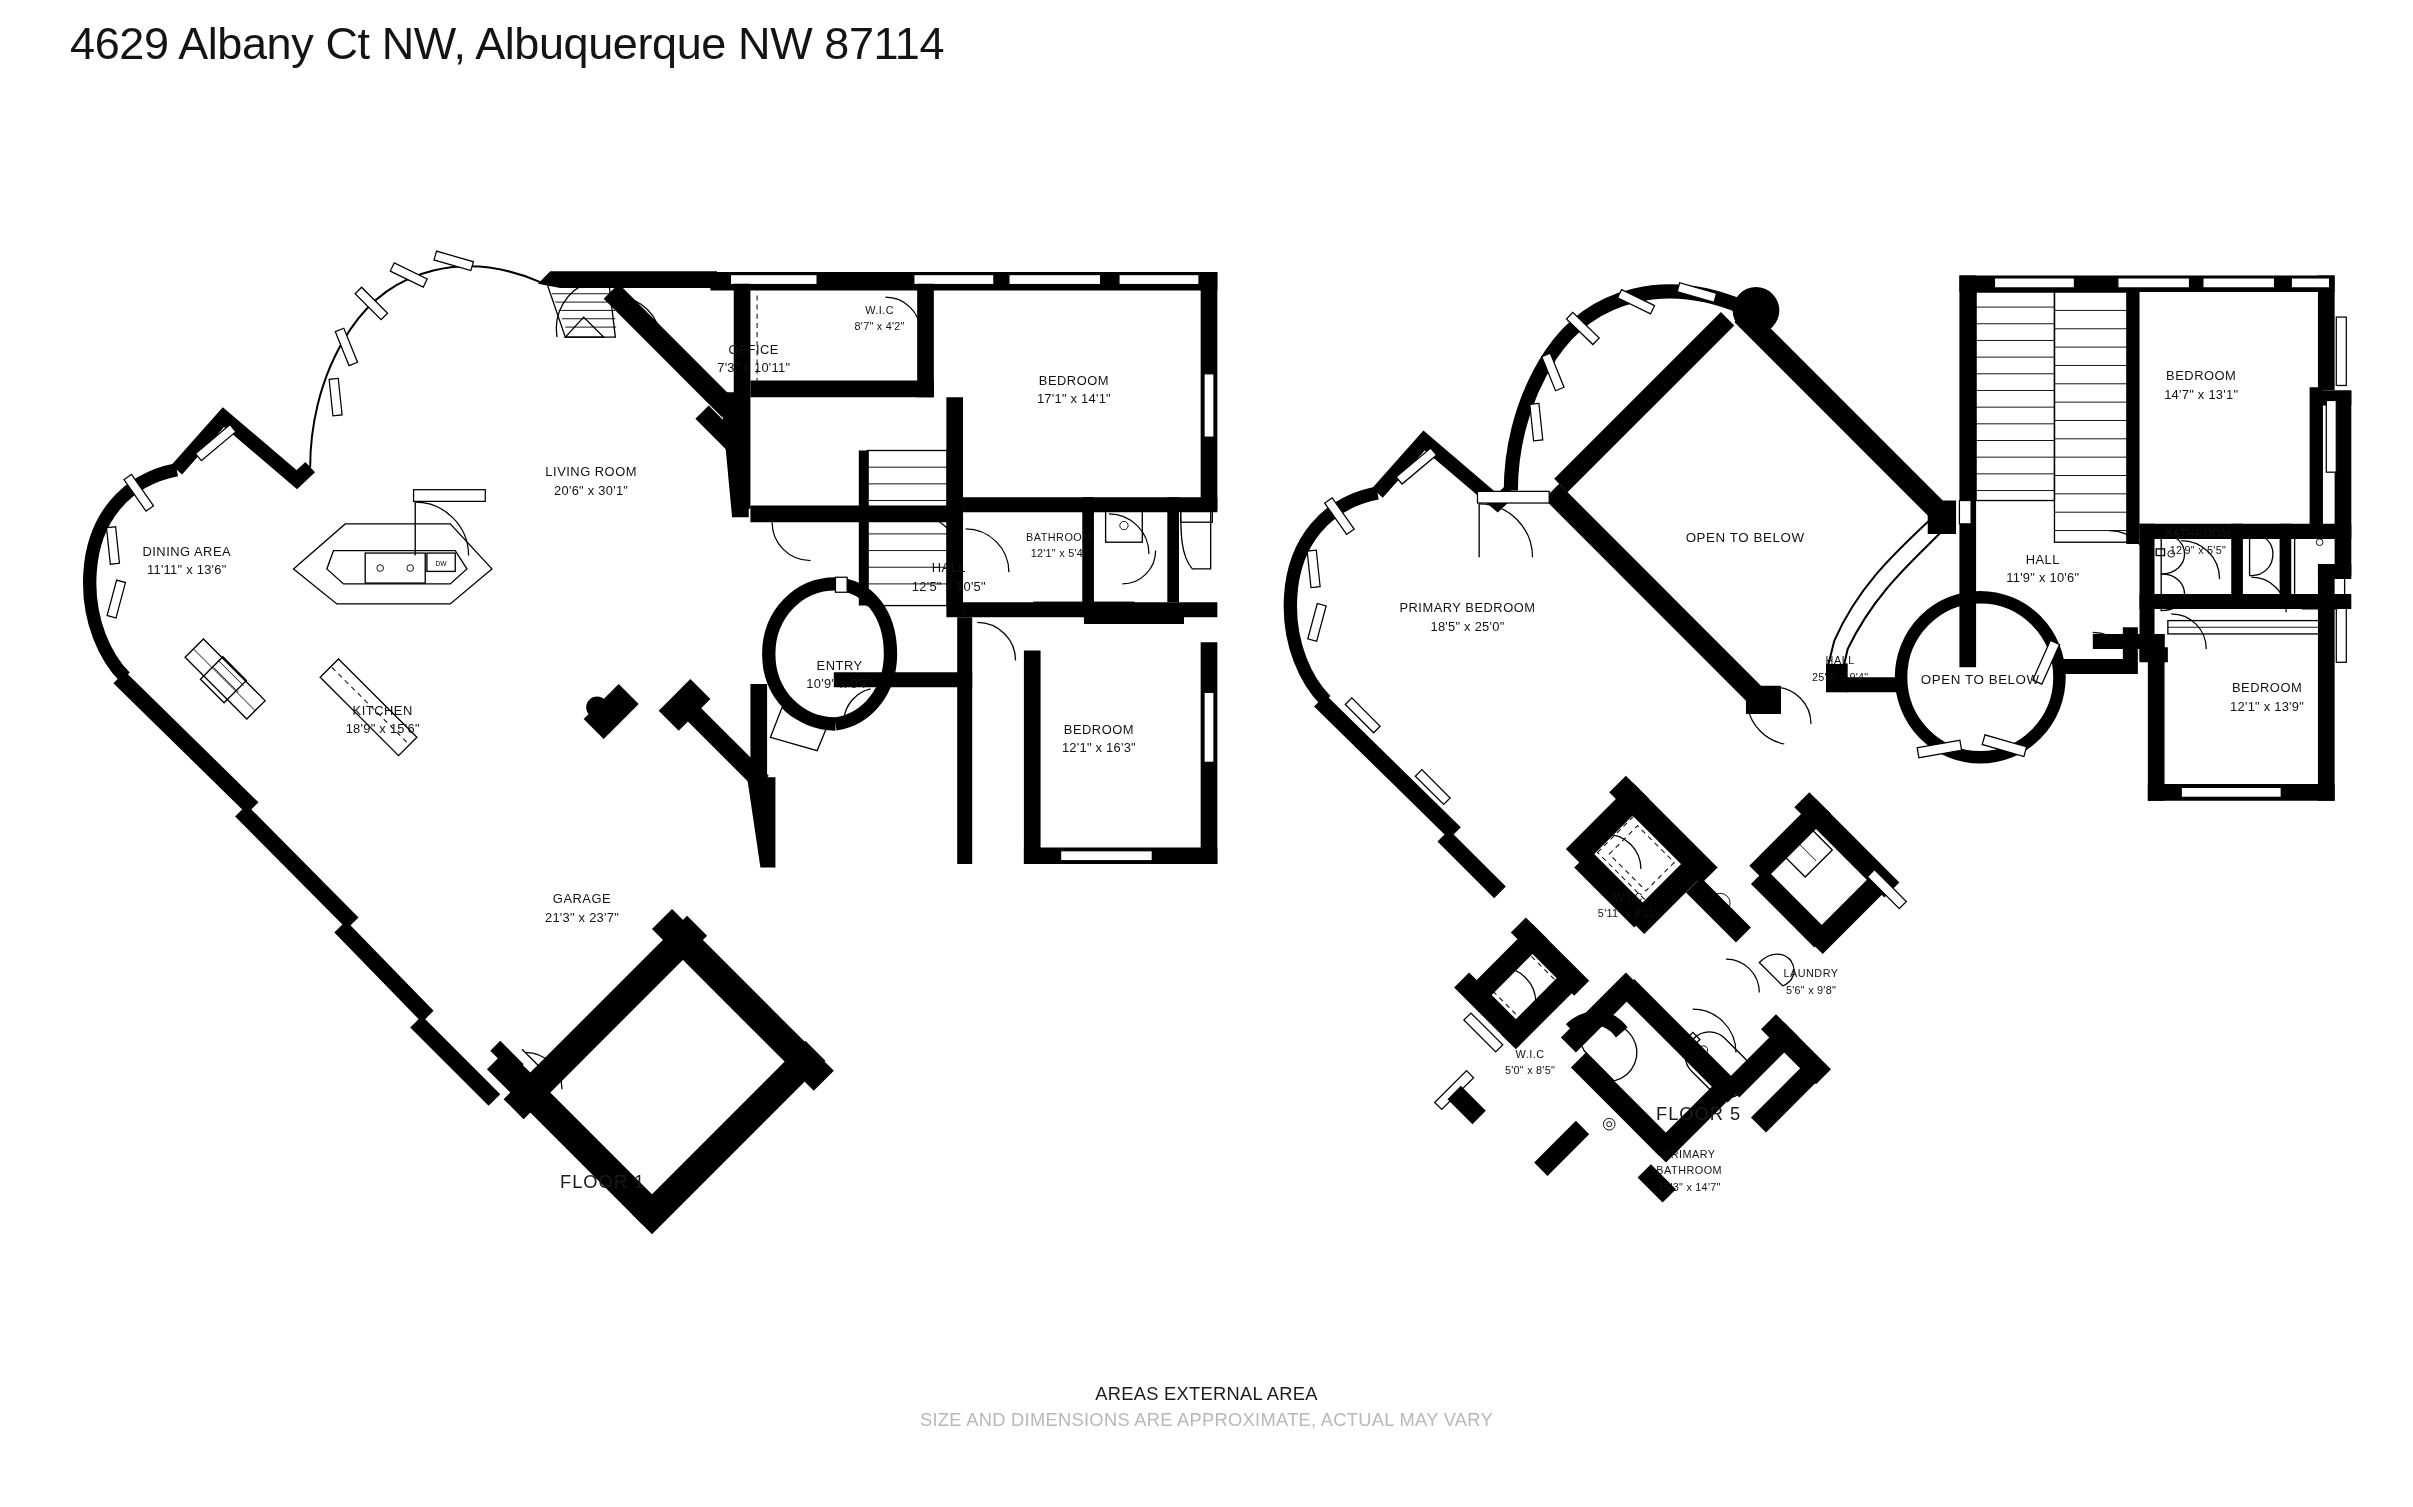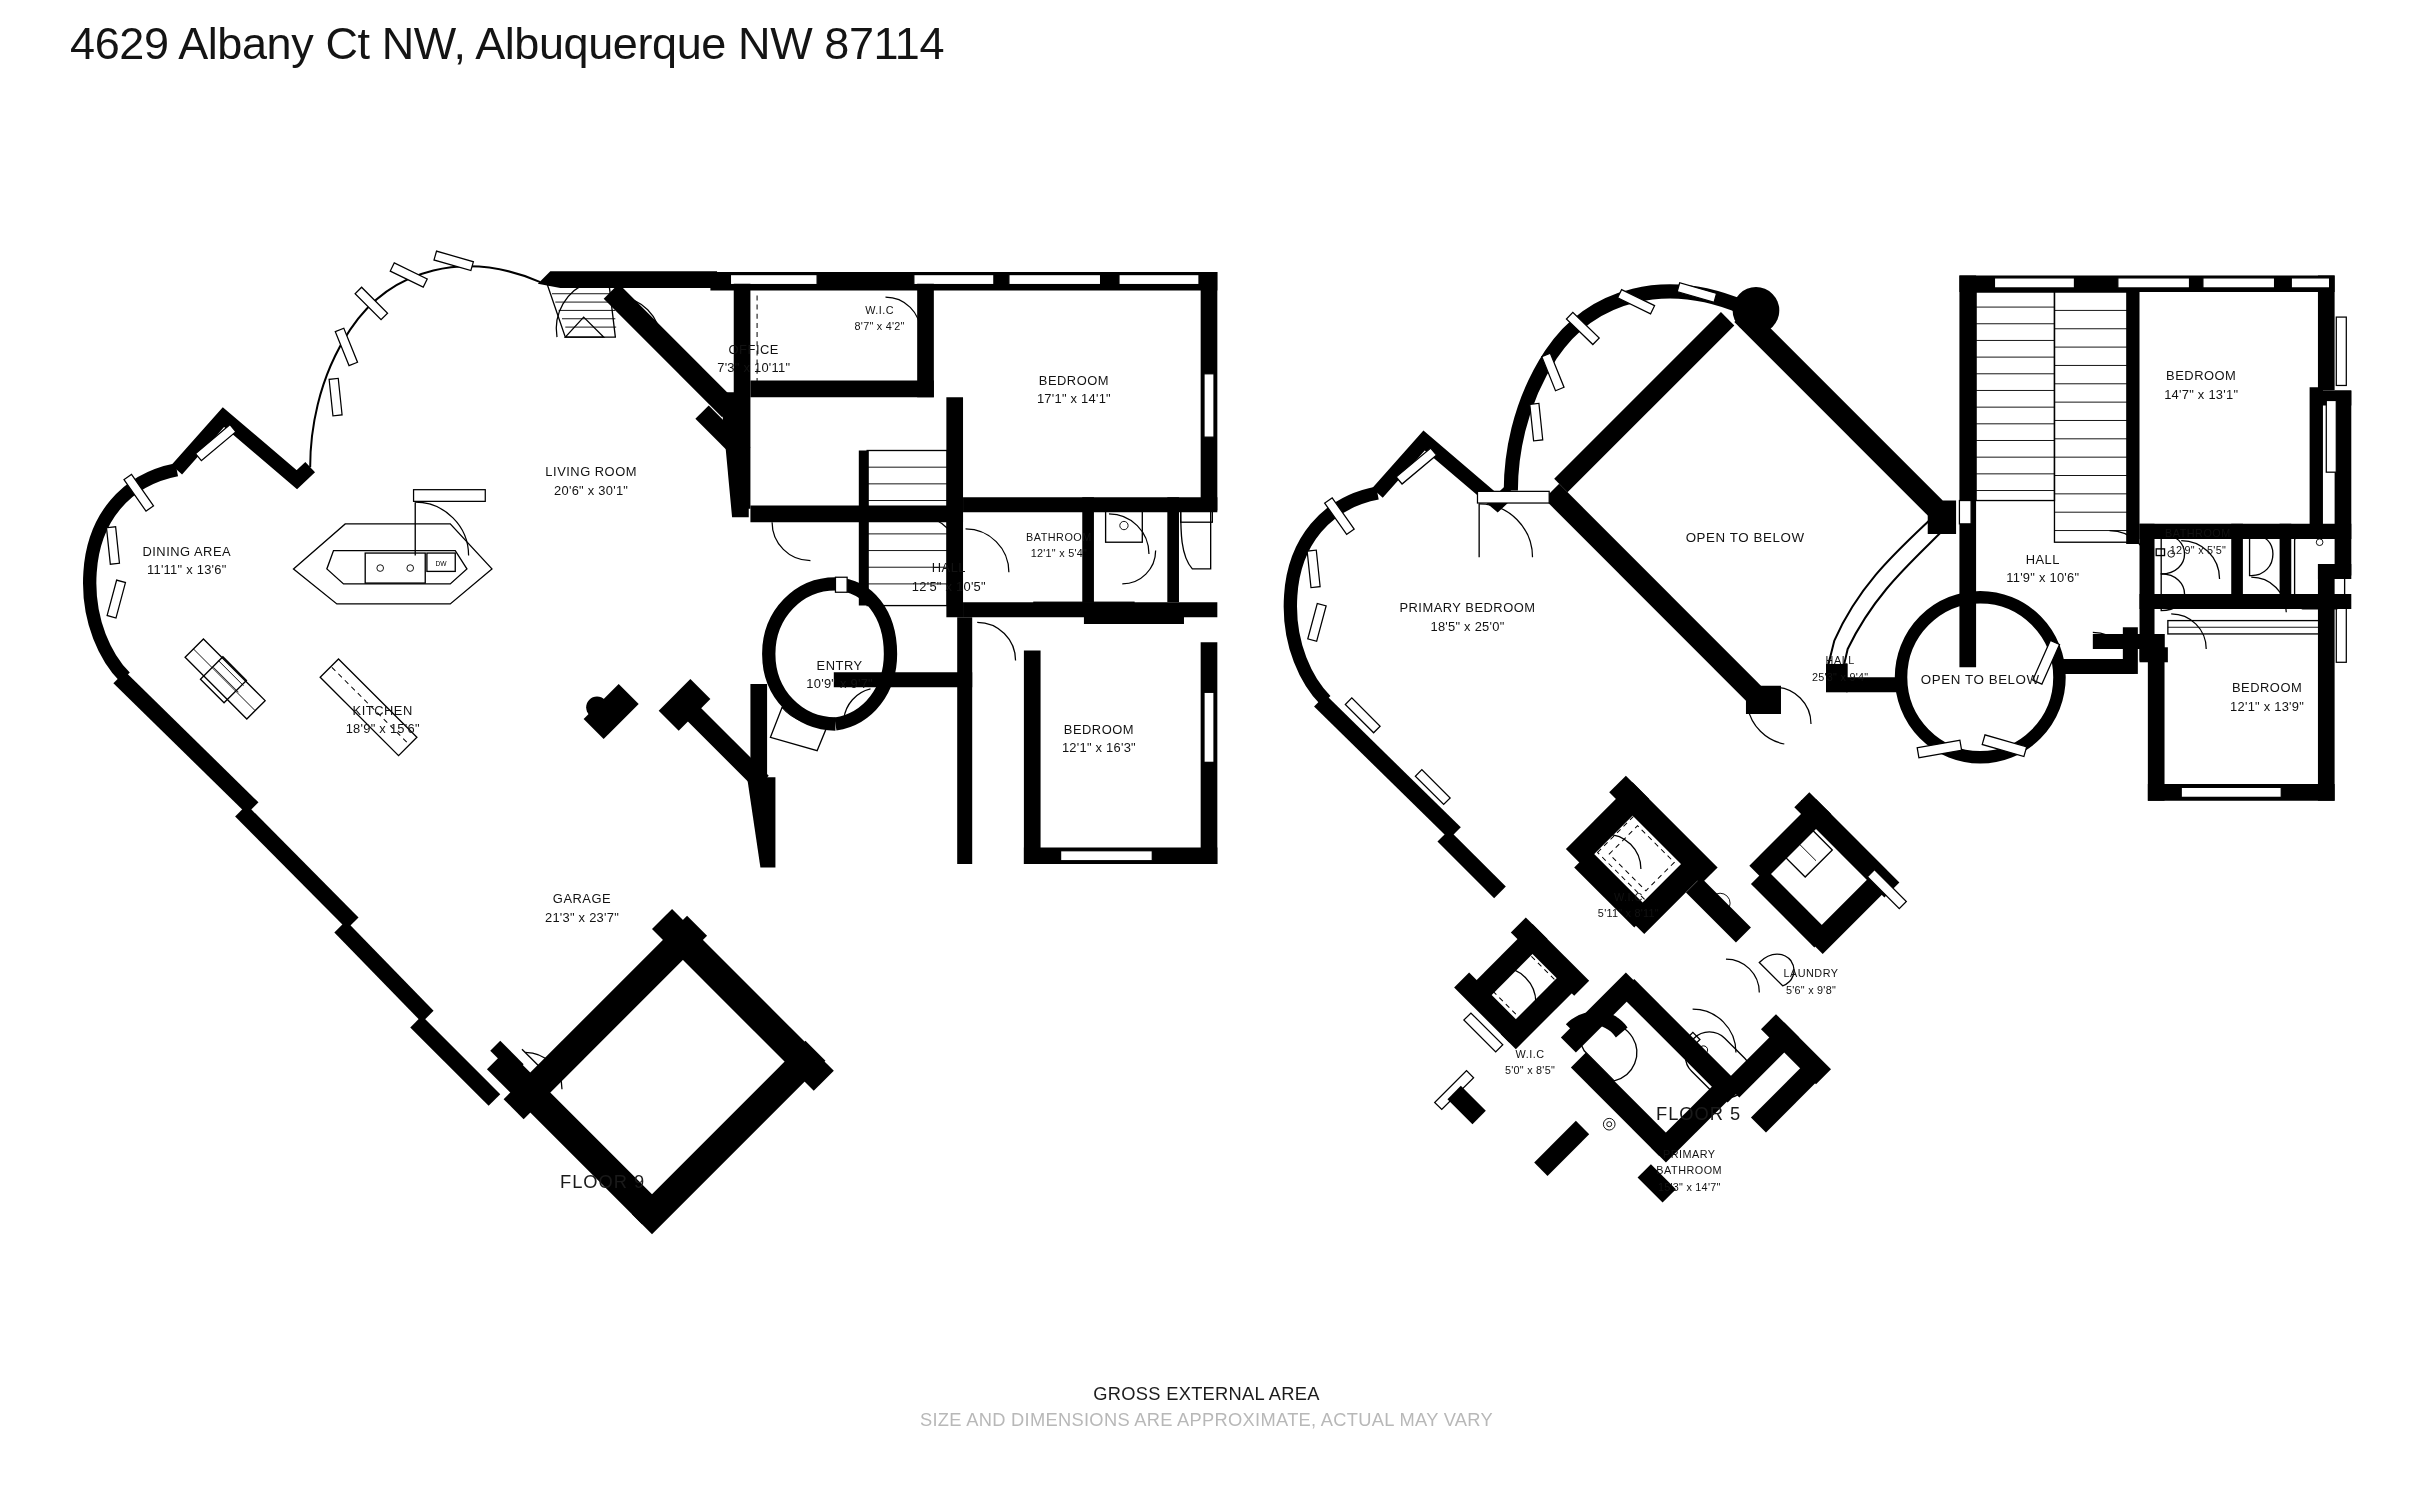--- a/index.html
+++ b/index.html
@@ -524,20 +524,20 @@
       </g>
     </g>
 
     <g>
       <text class="rm-name otb" x="2093" y="650">OPEN TO BELOW</text>
       <text class="rm-name otb" x="2375" y="820">OPEN TO BELOW</text>
     </g>
   </g>
 </svg>
 
-<div class="floor-caption" id="floor1-caption">FLOOR 9</div>
+<div class="floor-caption" id="floor1-caption">FLOOR 1</div>
 <div class="floor-caption" id="floor2-caption">FLOOR 5</div>
 
 <div id="footer">
-  <div class="f-line">GROSS EXTERNAL AREA</div>
+  <div class="f-line">AREAS EXTERNAL AREA</div>
   <div class="f-disclaimer">SIZE AND DIMENSIONS ARE APPROXIMATE, ACTUAL MAY VARY</div>
 </div>
 
 
 </body></html>

